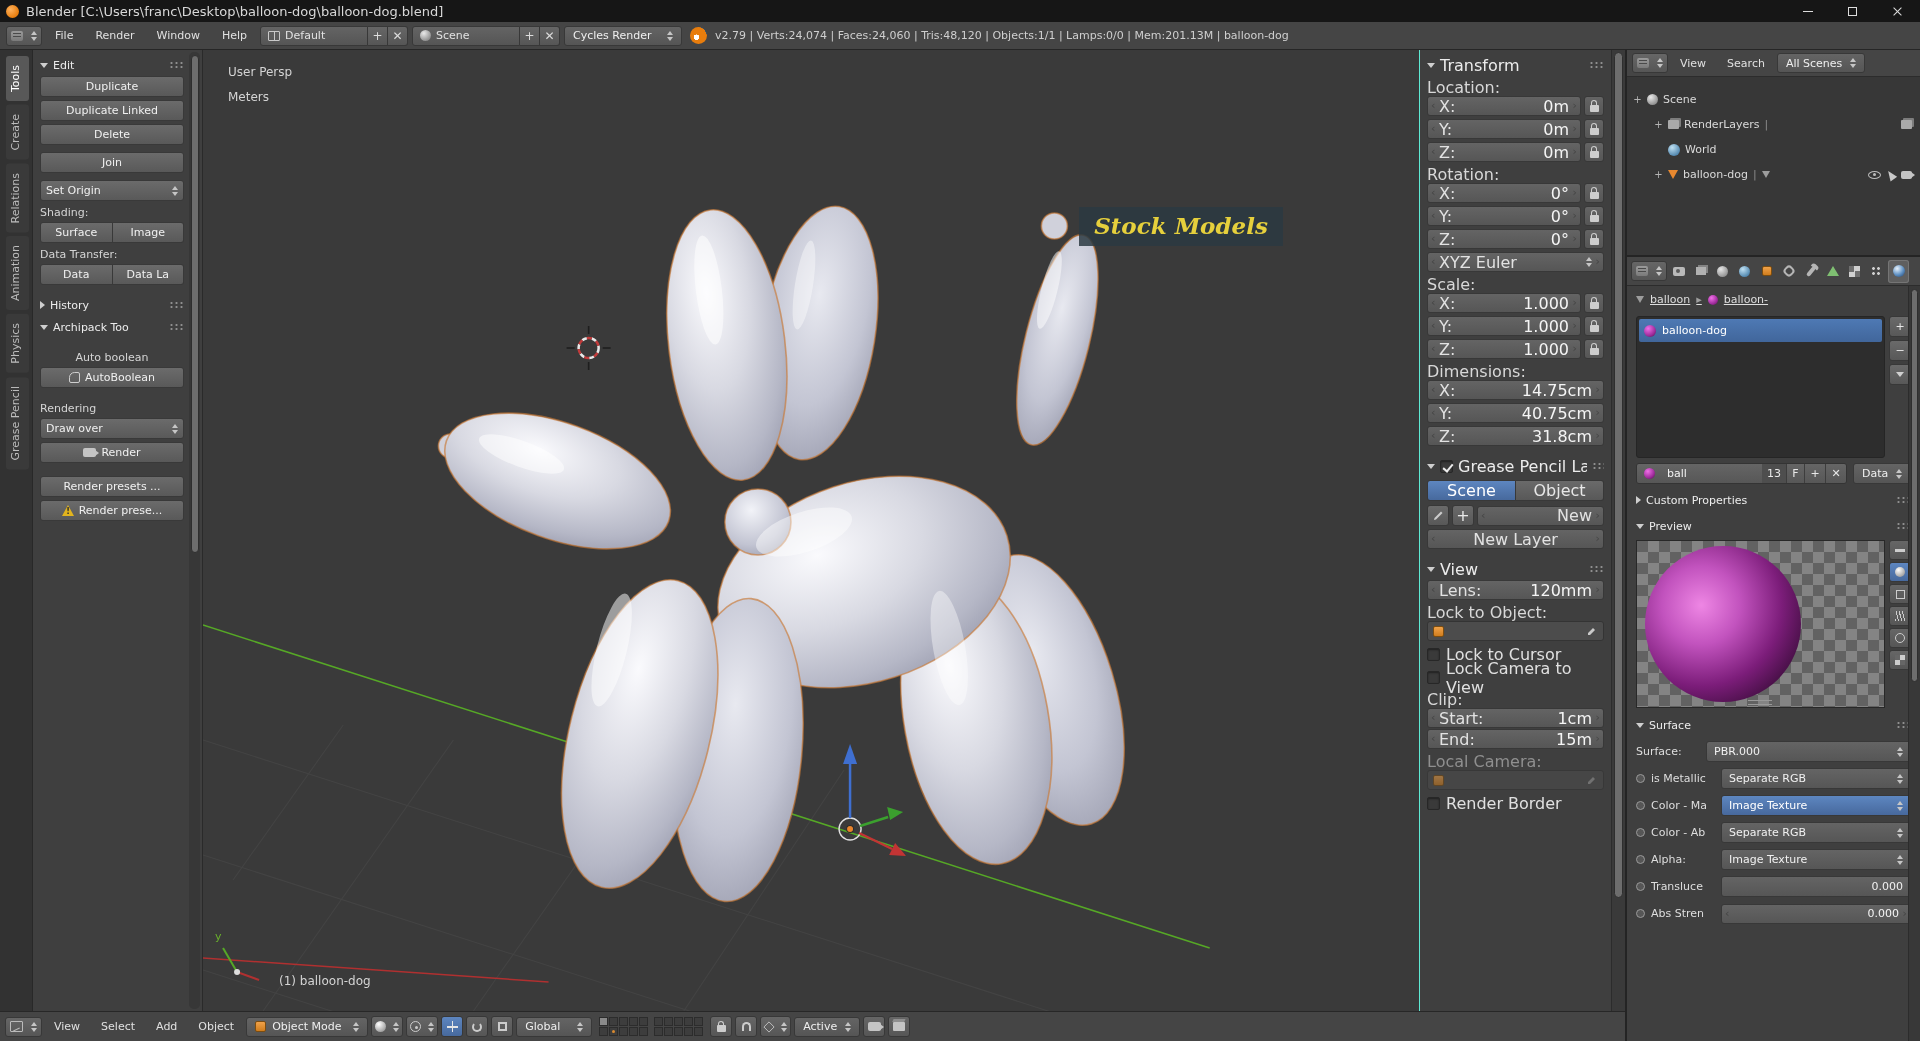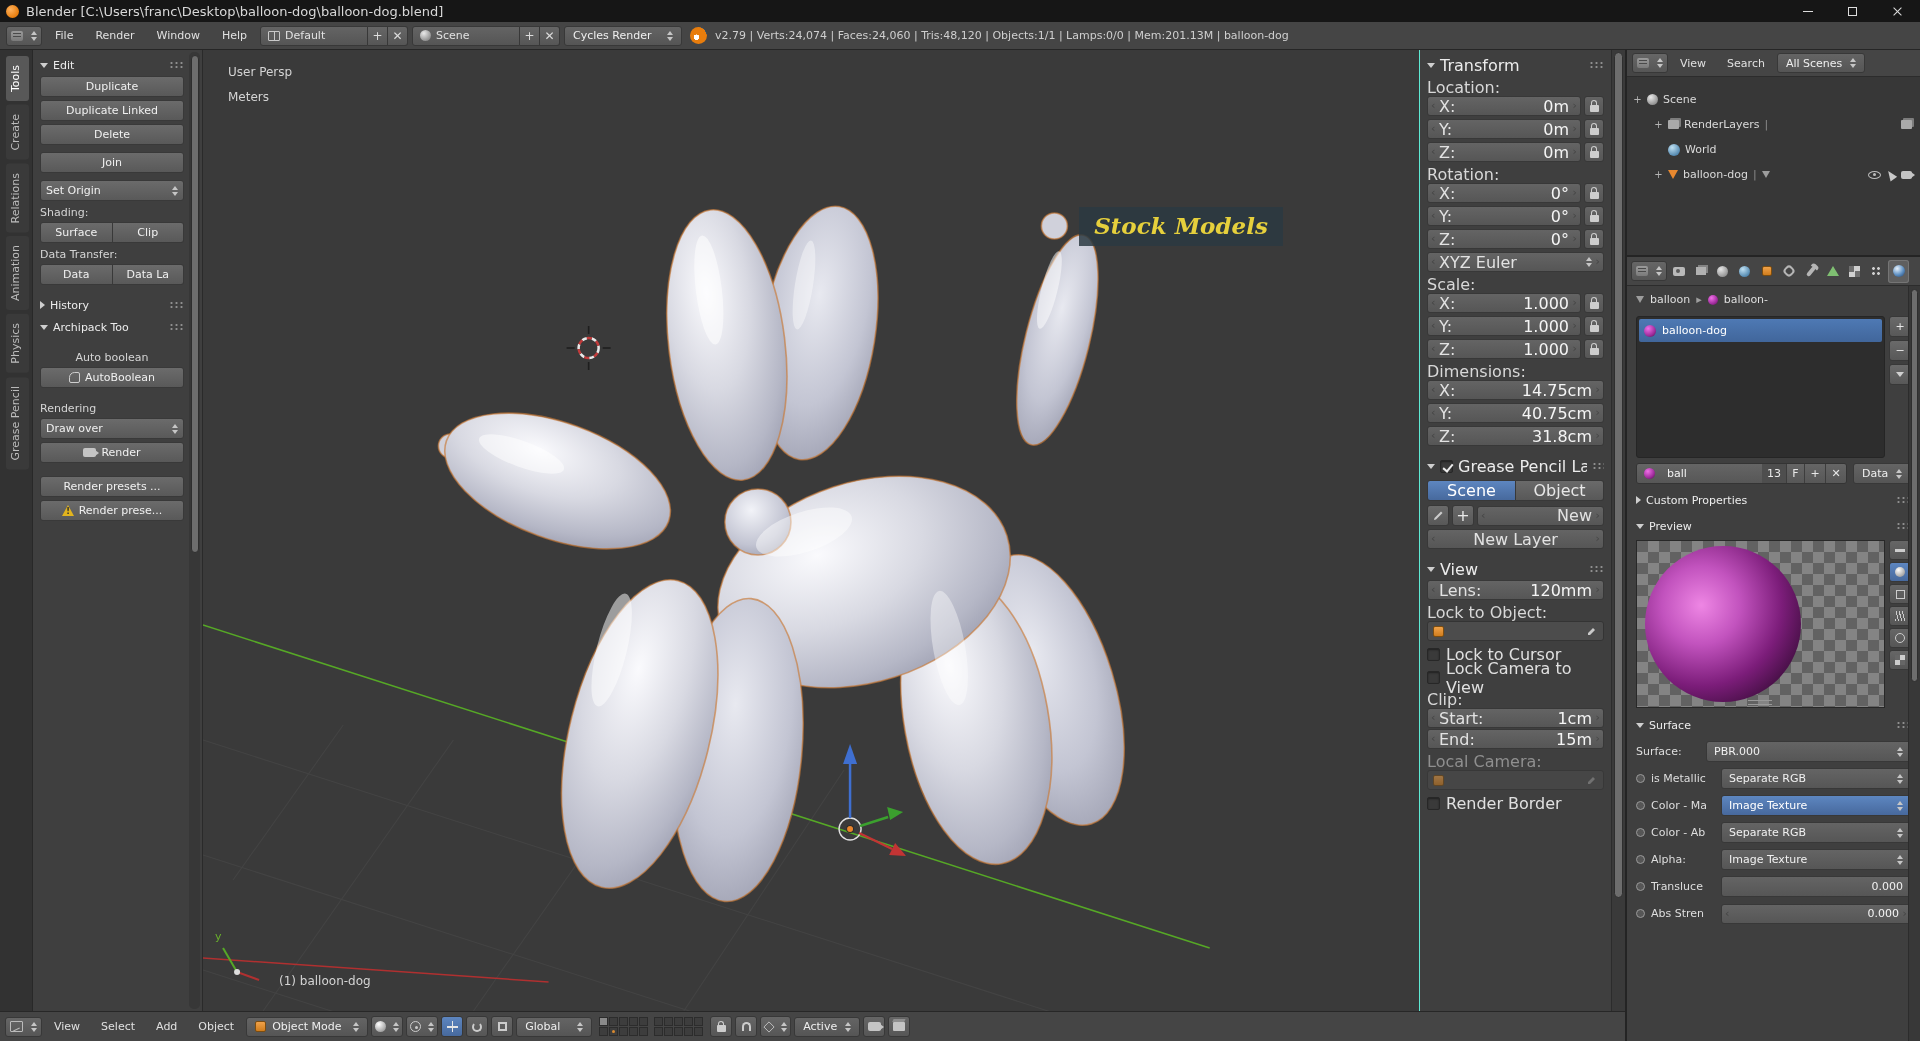--- a/index.html
+++ b/index.html
@@ -176,21 +176,21 @@
   .pt-ball { width:11px; height:11px; border-radius:50%; background:radial-gradient(circle at 35% 30%, #e6e6e6, #8c8c8c 80%); }
   .pt-world { width:11px; height:11px; border-radius:50%; background:radial-gradient(circle at 35% 30%, #bfe0f2, #4f85ad 75%); }
   .pt-cube { width:10px; height:10px; background:linear-gradient(#f0a24a,#d07d1d); border:1px solid #7c4d10; border-radius:2px; }
   .pt-chain { width:10px; height:10px; border:2px solid #b5b5b5; border-radius:4px; transform:rotate(45deg); }
   .pt-wrench { width:4px; height:11px; background:#b5b5b5; border-radius:2px; transform:rotate(40deg); position:relative; }
   .pt-wrench:after { content:""; position:absolute; left:-2px; top:-3px; width:8px; height:4px; border-radius:3px 3px 0 0; background:#b5b5b5; }
   .pt-tri { width:0; height:0; border-left:6px solid transparent; border-right:6px solid transparent; border-bottom:10px solid #7fbf72; }
   .pt-checker { width:11px; height:11px; background:conic-gradient(#d0d0d0 0 25%, #6e6e6e 0 50%, #d0d0d0 0 75%, #6e6e6e 0); }
   .pt-part { width:11px; height:11px; background-image:radial-gradient(#cfcfcf 1.3px, transparent 1.5px); background-size:5px 5px; }
   .pt-mat { width:12px; height:12px; border-radius:50%; background:radial-gradient(circle at 35% 30%, #e8f2fb, #5d8fc2 55%, #2c4d76 90%); }
-  .crumb { height:27px; display:flex; align-items:center; gap:6px; padding:0 9px; color:#dedede; flex:0 0 auto; }
+  .crumb { height:27px; display:flex; align-items:center; gap:6px; padding:0 9px; color:#dedede; flex:0 0 auto;text-decoration:underline; }
   .crumb-sep { color:#9f9f9f; }
   .slot-area { display:flex; gap:4px; padding:3px 9px 4px; }
   .slot-list { flex:1; height:142px; background:#2d2d2d; border:1px solid #252525; border-radius:3px; padding:2px; }
   .slot-row { height:23px; background:linear-gradient(#4e79b4,#41669b); border-radius:2px; display:flex; align-items:center; gap:6px; padding:0 5px; color:#fff; }
   .mat-ball { width:12px; height:12px; border-radius:50%; background:radial-gradient(circle at 35% 30%, #f070e8, #a12d9d 60%, #4a0d48); flex:0 0 auto; }
   .slot-btns { width:22px; display:flex; flex-direction:column; gap:3px; }
   .tri-dn-sm { width:0; height:0; border-left:4px solid transparent; border-right:4px solid transparent; border-top:5px solid #d0d0d0; }
   .db-row { display:flex; align-items:center; gap:6px; padding:1px 9px 3px; }
   .db { display:flex; height:21px; border:1px solid #343434; border-radius:3px; overflow:hidden; flex:1; }
   .db > * { display:flex; align-items:center; justify-content:center; }
@@ -317,21 +317,21 @@
           <div class="tbtn" style="justify-content:flex-start">
             <span>Set Origin</span>
             <span class="dd">
                 <b class="u"></b>
                 <b class="d"></b>
               </span>
           </div>
           <div class="tlabel">Shading:</div>
           <div class="pair">
             <div class="tbtn">Surface</div>
-            <div class="tbtn">Clip</div>
+            <div class="tbtn">Image</div>
           </div>
           <div class="tlabel">Data Transfer:</div>
           <div class="pair">
             <div class="tbtn">Data</div>
             <div class="tbtn">Data La</div>
           </div>
           <div style="height:6px"></div>
           <div class="phead">
             <span class="tri-closed"></span>
             <span>History</span>

